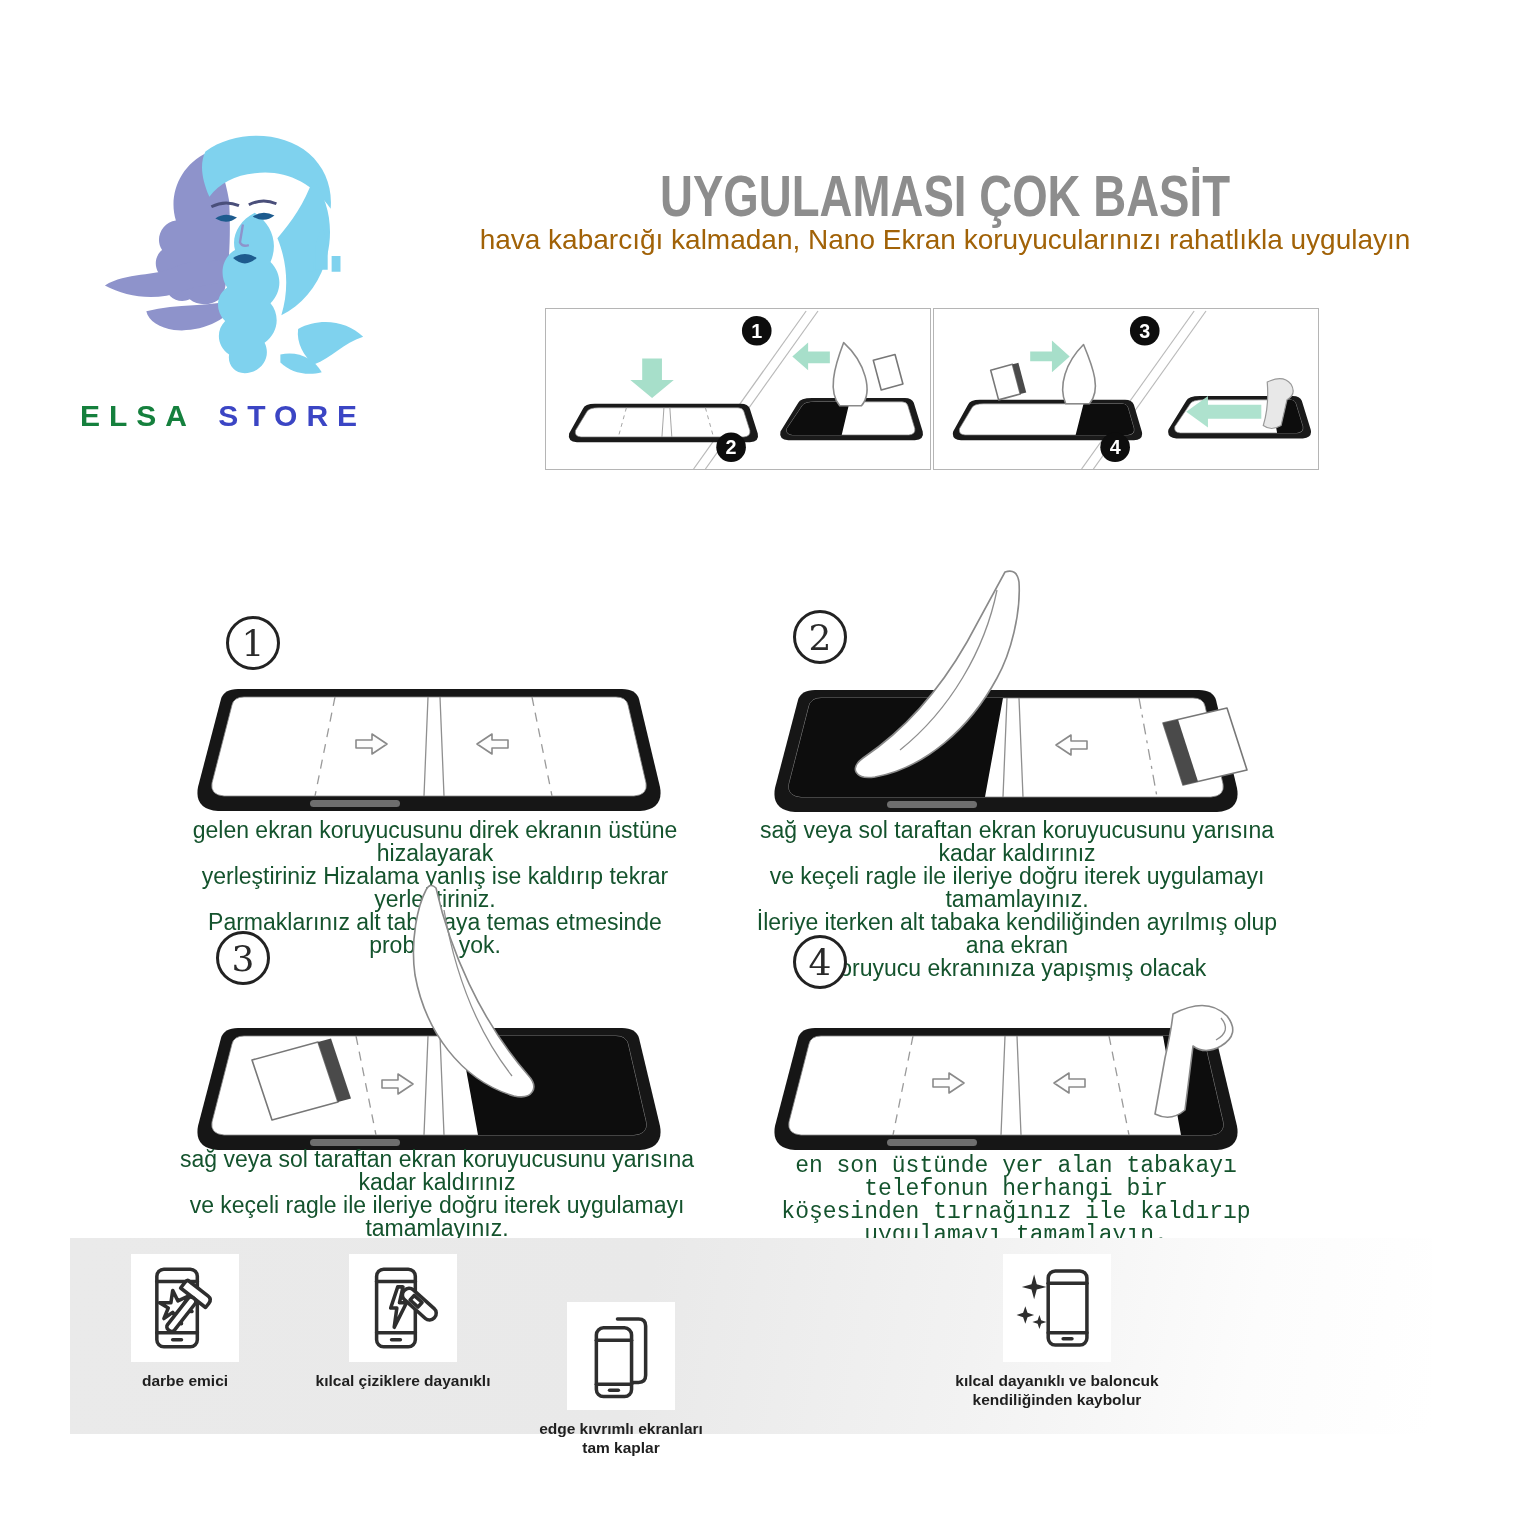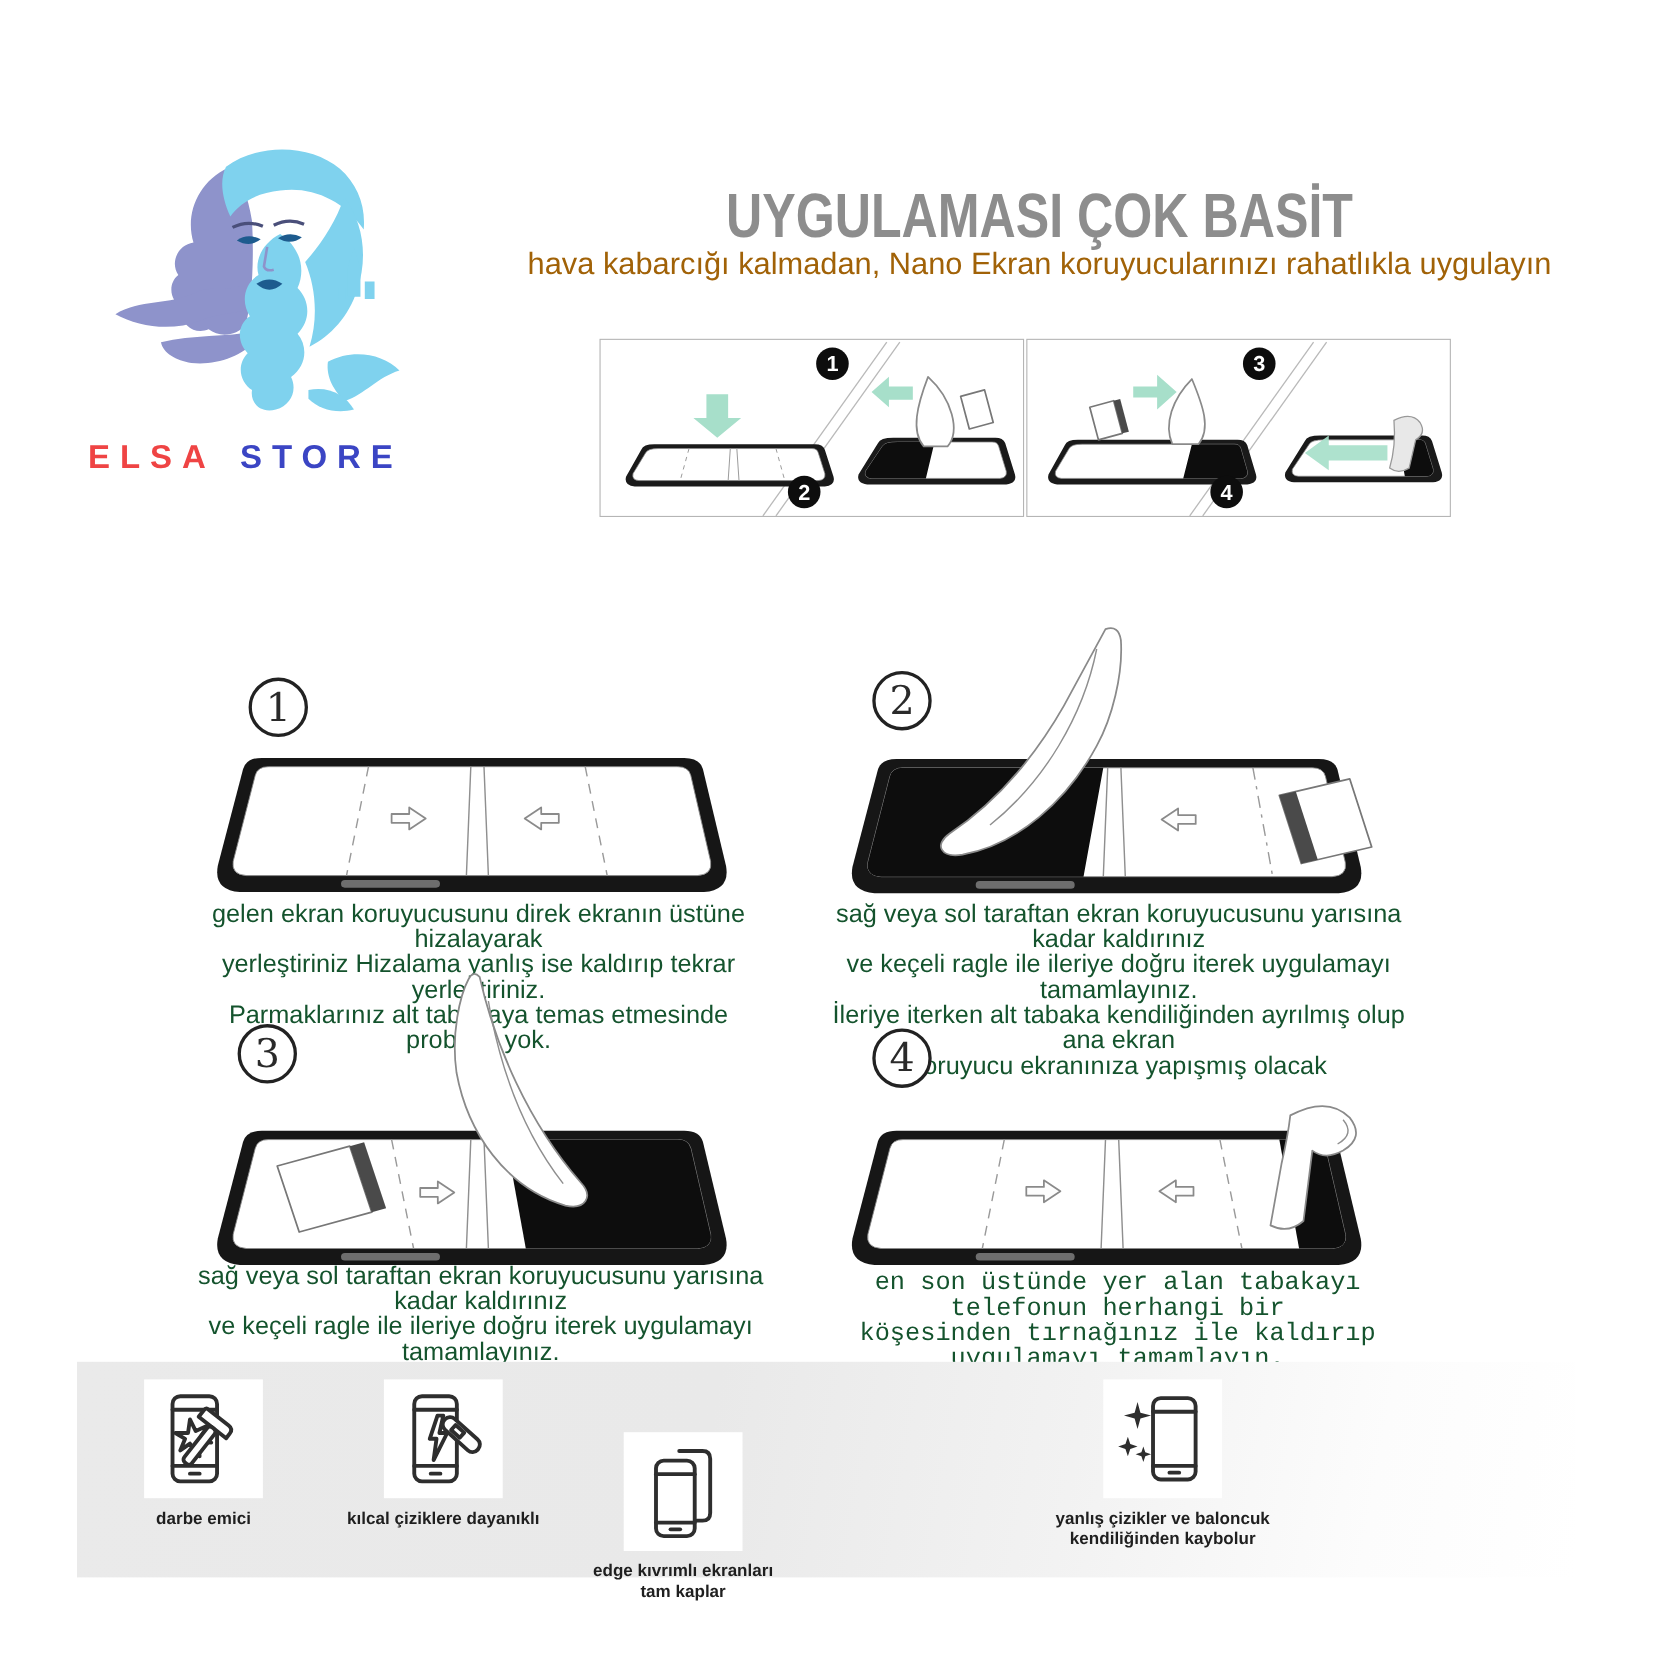--- a/index.html
+++ b/index.html
@@ -3,21 +3,21 @@
 <meta charset="utf-8">
 <style>
   html,body{margin:0;padding:0;background:#fff;}
   .canvas{position:relative;width:1516px;height:1520px;background:#ffffff;overflow:hidden;
           font-family:"Liberation Sans",sans-serif;}
 
   
   .logo-art{position:absolute;left:86px;top:118px;width:302px;height:276px;}
   .logo-text{position:absolute;left:80px;top:399px;width:320px;font-size:30px;font-weight:700;
              letter-spacing:9px;white-space:nowrap;}
-  .logo-text .first{color:#ef4444;}
+  .logo-text .first{color:#15803d;}
   .logo-text .second{color:#3b45c4;margin-left:6px;}
 
   
   .title{position:absolute;left:430px;top:163px;width:1030px;text-align:center;
          font-size:57px;font-weight:700;color:#8d8d8d;letter-spacing:0px;
          transform:scaleX(.80);transform-origin:center;white-space:nowrap;}
   .subtitle{position:absolute;left:430px;top:224px;width:1030px;text-align:center;
             font-size:28px;color:#a16207;white-space:nowrap;}
 
   
@@ -299,18 +299,18 @@
       <svg viewBox="0 0 100 100">
         <rect class="ic" x="40" y="8" width="44" height="84" rx="8"></rect>
         <line class="ic" x1="40" y1="22" x2="84" y2="22"></line>
         <line class="ic" x1="40" y1="78" x2="84" y2="78"></line>
         <line class="ic" x1="57" y1="85" x2="67" y2="85"></line>
         <path class="ics" d="M24 12 L27 23 L38 26 L27 29 L24 40 L21 29 L10 26 L21 23 Z"></path>
         <path class="ics" d="M14 48 L16.5 55.5 L24 58 L16.5 60.5 L14 68 L11.5 60.5 L4 58 L11.5 55.5 Z"></path>
         <path class="ics" d="M30 58 L32 64 L38 66 L32 68 L30 74 L28 68 L22 66 L28 64 Z"></path>
       </svg>
     </div>
-    <div class="caption">yanlış çizikler ve baloncuk
+    <div class="caption">kılcal dayanıklı ve baloncuk
 kendiliğinden kaybolur</div>
   </div>
 
 
 </div>
 
 </body></html>

